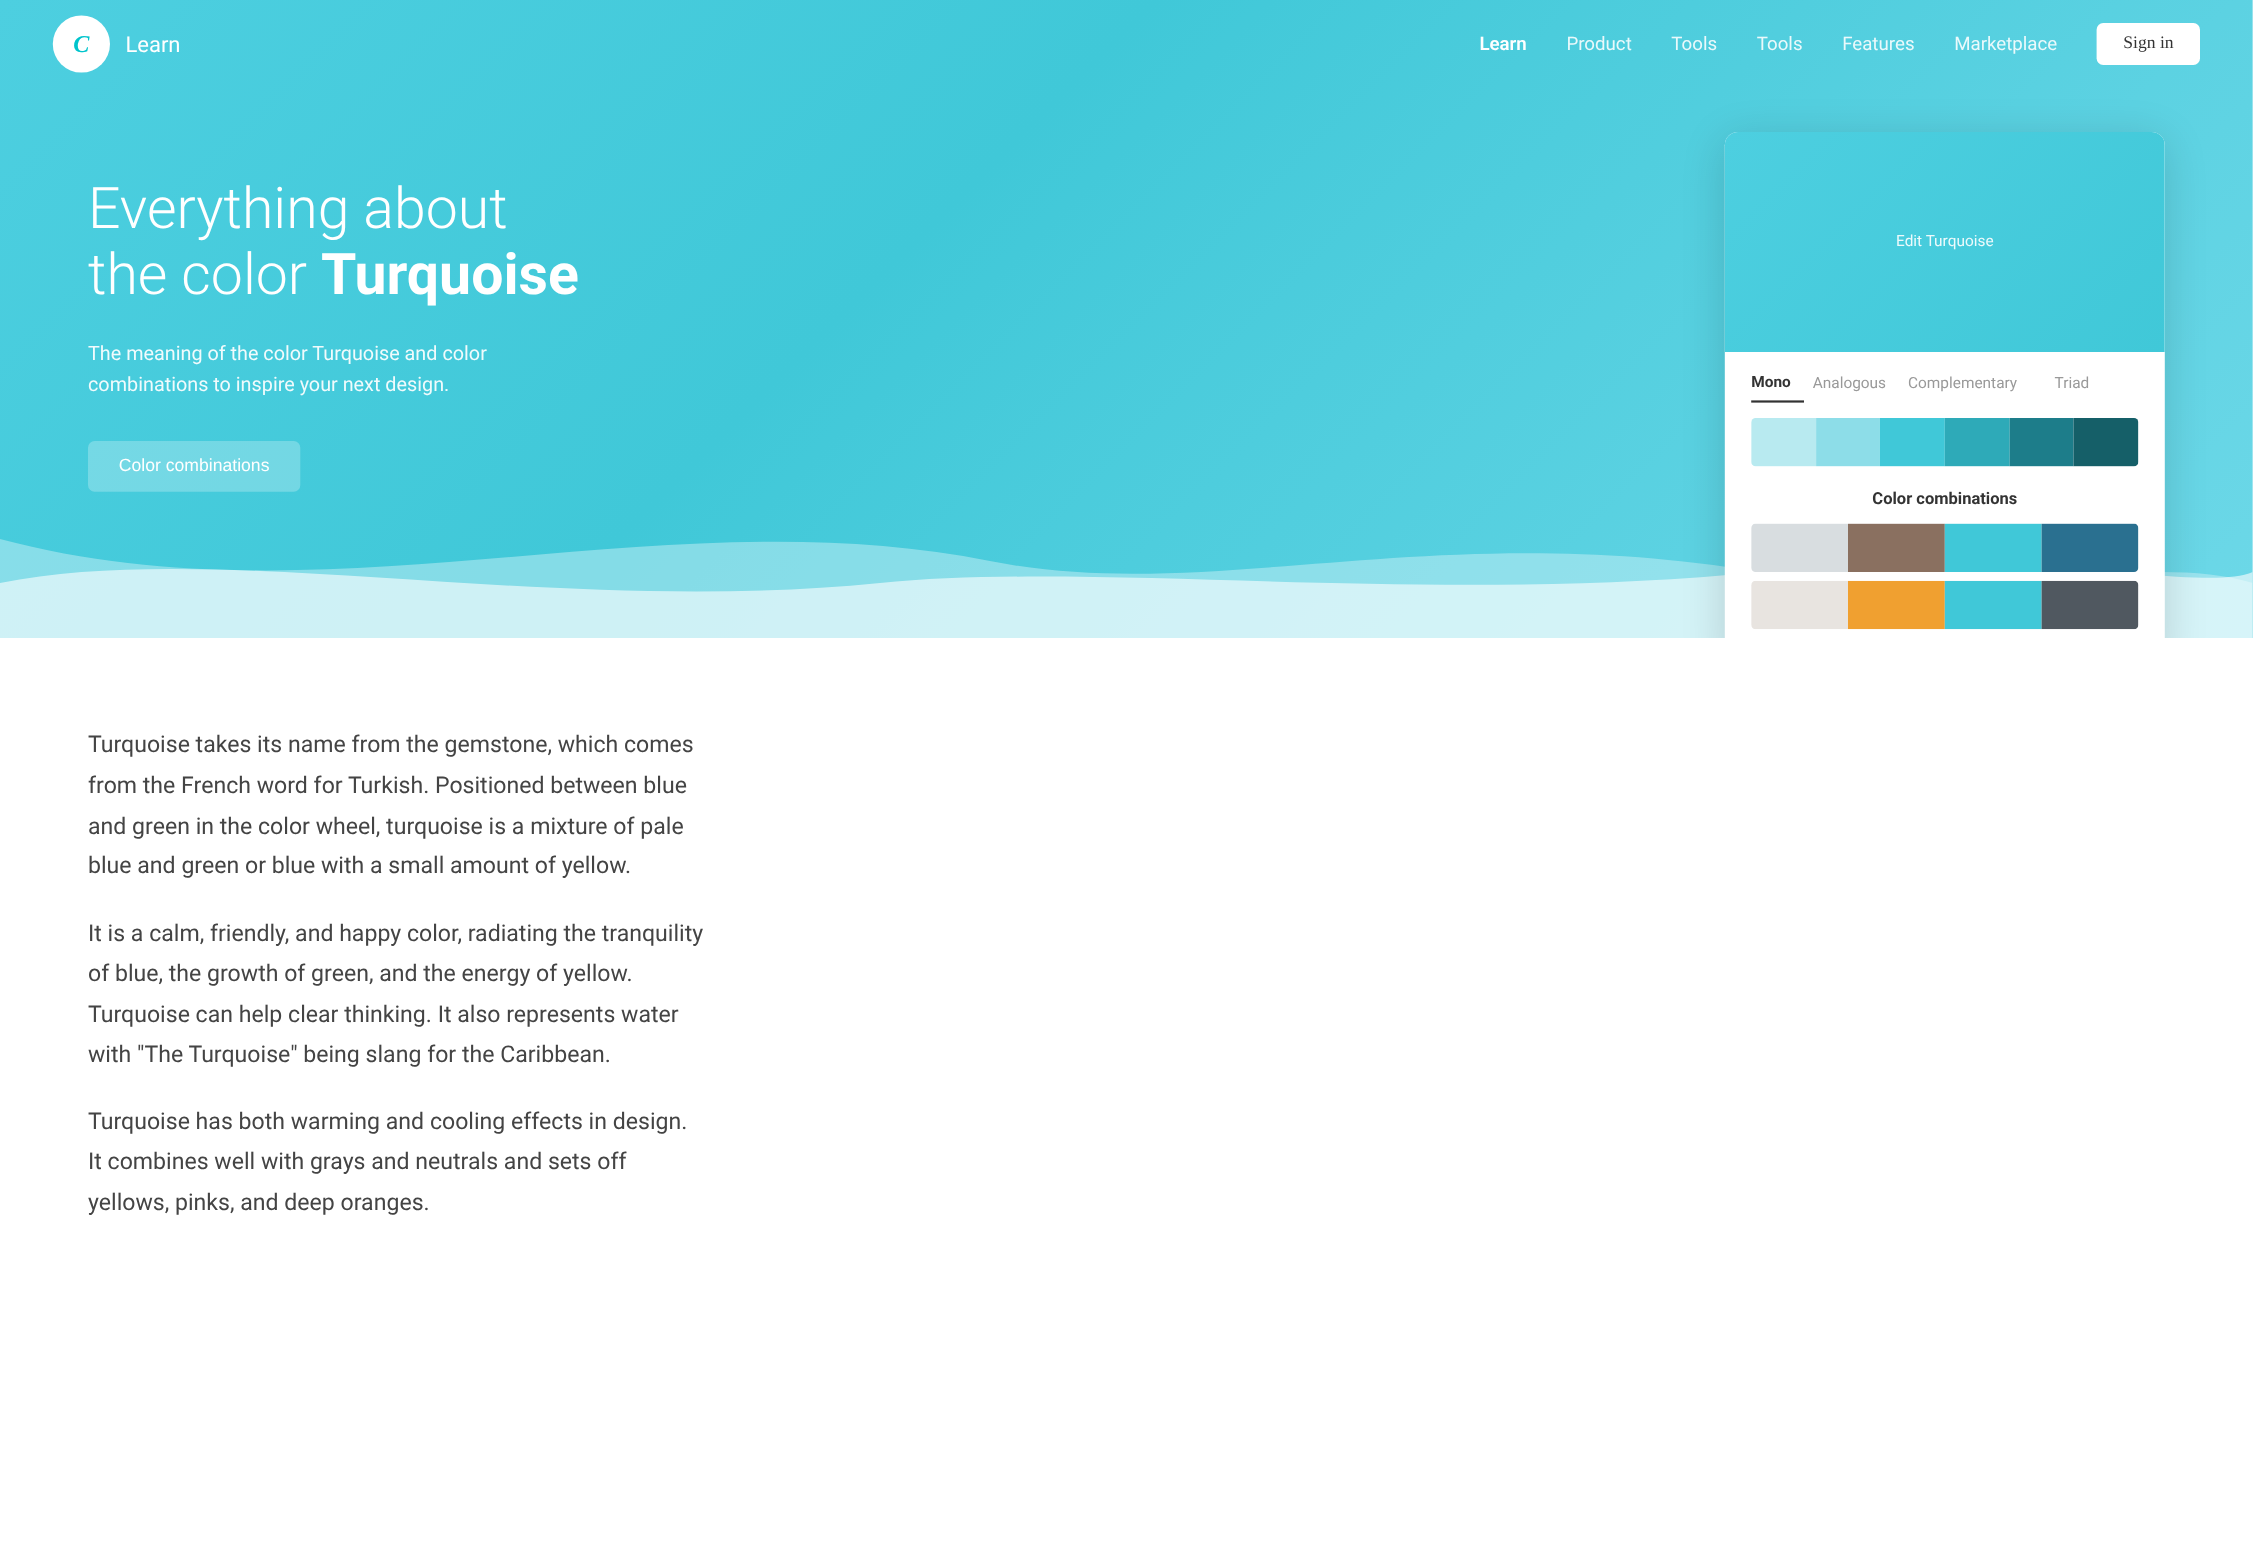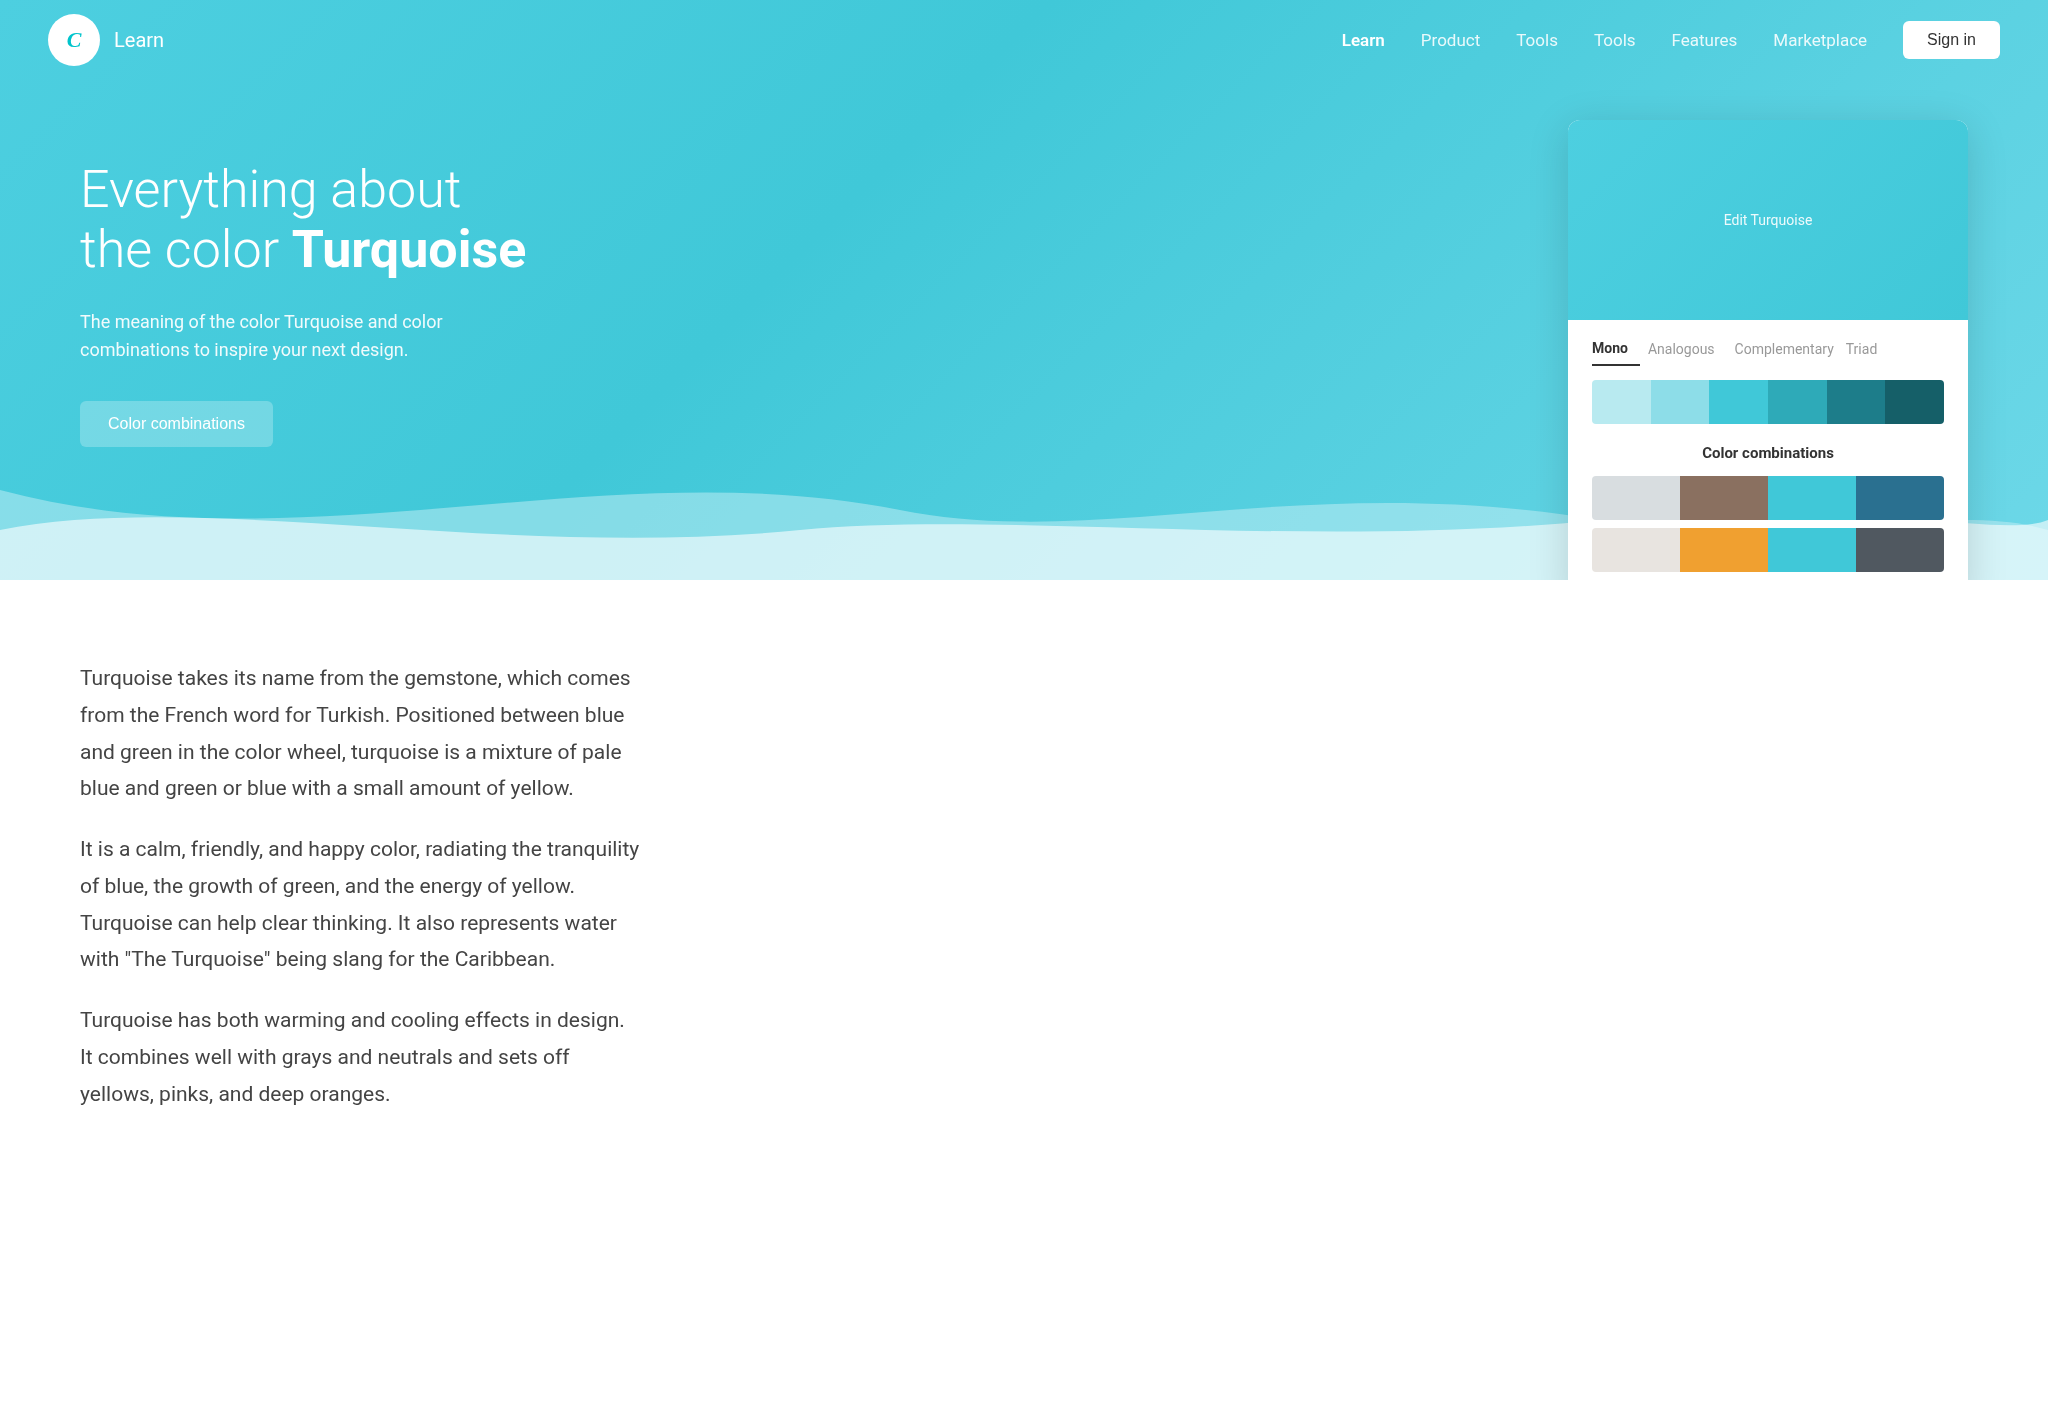--- a/index.html
+++ b/index.html
@@ -56,20 +56,21 @@
     .signin-btn {
       margin-left: 36px;
       background: #fff;
       color: #333;
       border: none;
       padding: 10px 24px;
       border-radius: 6px;
       font-size: 16px;
       font-weight: 500;
       cursor: pointer;
+      font-family: Liberation Serif, serif;
     }
 
     
     .hero {
       background: linear-gradient(135deg, #4dcfe0 0%, #40c8d8 40%, #6dd8e8 100%);
       min-height: 580px;
       position: relative;
       display: flex;
       align-items: flex-start;
       padding-top: 100px;
@@ -233,21 +234,21 @@
 
   <div class="color-card">
     <div class="card-header">
       <span class="card-header-text">Edit Turquoise</span>
     </div>
     <div class="card-body">
       <div class="mono-tabs">
         <span class="mono-tab active">Mono</span>
         <span class="mono-tab" style="margin-left:8px">Analogous</span>
         <span class="mono-tab" style="margin-left:8px">Complementary</span>
-        <span class="mono-tab" style="margin-left:0">Triad</span>
+        <span class="mono-tab" style="margin-left:22px">Triad</span>
       </div>
       <div class="mono-swatches">
         <div class="mono-swatch" style="background:#b8eaf0"></div>
         <div class="mono-swatch" style="background:#8ddde8"></div>
         <div class="mono-swatch" style="background:#40c8d8"></div>
         <div class="mono-swatch" style="background:#2eaab8"></div>
         <div class="mono-swatch" style="background:#1d7d8a"></div>
         <div class="mono-swatch" style="background:#155f68"></div>
       </div>
 

